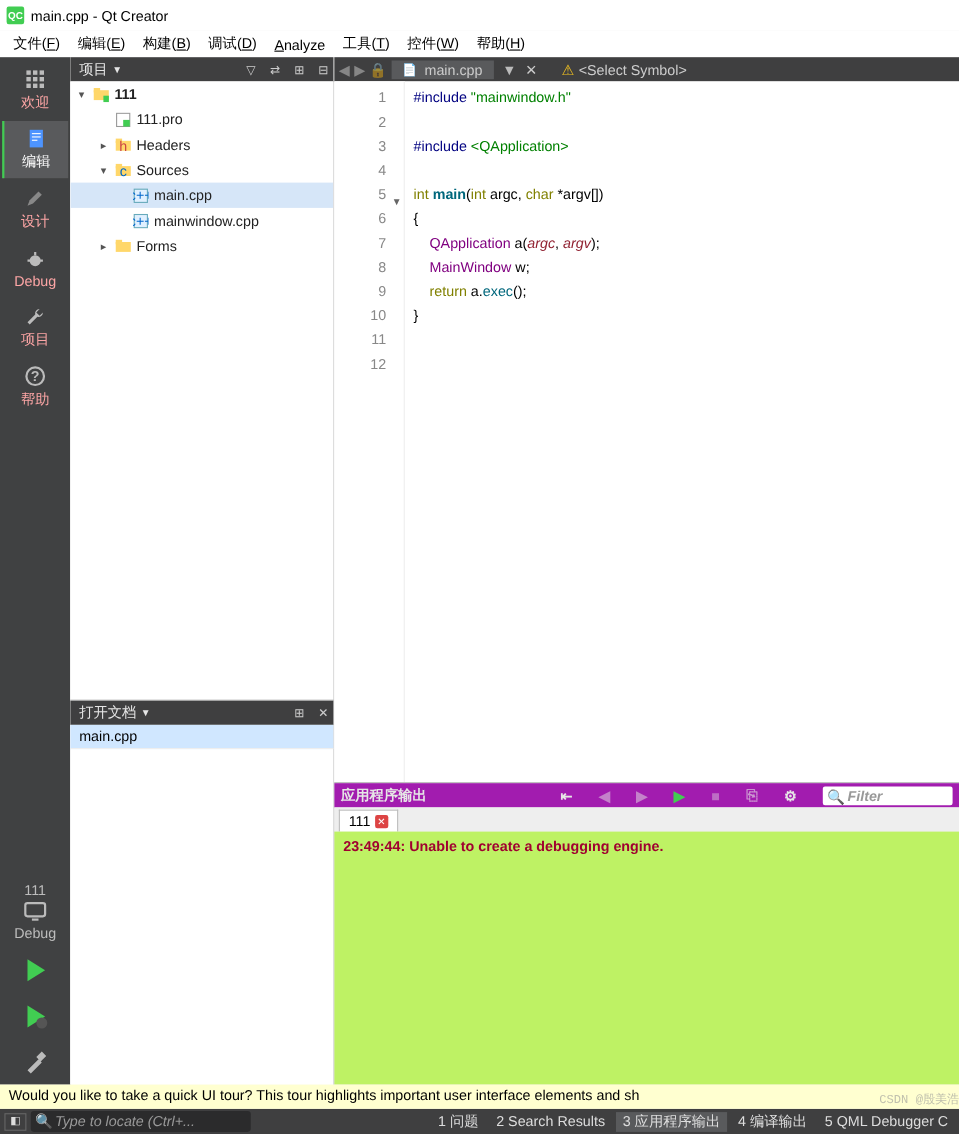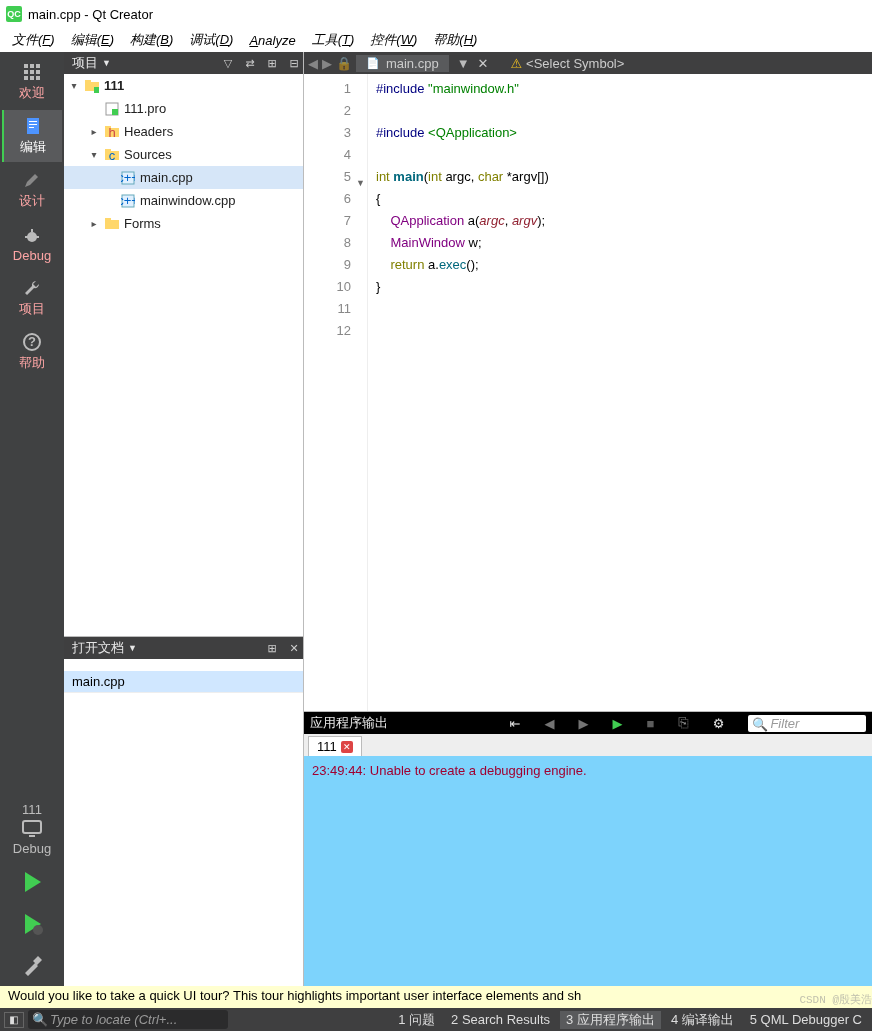--- a/index.html
+++ b/index.html
@@ -1,39 +1,39 @@
 <!DOCTYPE html>
 <html><head>
 <meta charset="utf-8">
 <style>
 * { box-sizing: border-box; margin: 0; padding: 0; font-family: "Segoe UI", "Microsoft YaHei", sans-serif; font-size: 13px; }
 body { background: #f0f0f0; width: 872px; height: 1031px; overflow: hidden; display: flex; flex-direction: column; }
 .titlebar { height: 28px; background: #fff; display: flex; align-items: center; padding: 0 6px; gap: 6px; }
 .qc-logo { width: 16px; height: 16px; background: #41cd52; border-radius: 2px; display: flex; align-items: center; justify-content: center; color: #fff; font-size: 9px; font-weight: bold; }
 .menubar { height: 24px; background: #fff; display: flex; align-items: center; padding: 0 4px; }
-.menubar .menu-item { padding: 2px 8px; cursor: default; font-style: italic; }
+.menubar .menu-item { padding: 2px 8px; cursor: default; }
 .menubar .menu-item u { text-decoration: underline; }
 .content-area { flex: 1; display: flex; min-height: 0; }
 .mode-bar { width: 64px; background: #404142; display: flex; flex-direction: column; align-items: center; padding-top: 4px; gap: 2px; }
 .mode-item { width: 60px; height: 52px; display: flex; flex-direction: column; align-items: center; justify-content: center; color: #fca5a5; gap: 2px; font-size: 12px; cursor: default; }
 .mode-item.selected { background: #595a5c; color: #fff; border-left: 2px solid #41cd52; }
 .mode-bar .spacer { flex: 1; }
 .mode-bar .target-item { width: 60px; display: flex; flex-direction: column; align-items: center; justify-content: center; color: #bcbcbc; gap: 2px; font-size: 11px; cursor: default; padding: 4px 0; }
 .mode-bar .action-item { width: 60px; height: 40px; display: flex; justify-content: center; align-items: center; cursor: default; }
 .mid-area { width: 240px; display: flex; flex-direction: column; border-right: 1px solid #bbb; background: #fff; }
 .panel-header { height: 22px; background: #3f3f40; color: #e6e6e6; display: flex; align-items: center; padding-left: 8px; gap: 4px; font-size: 12px; }
 .panel-header .ph-spacer { flex: 1; }
 .panel-header .tb-btn { width: 18px; text-align: center; color: #ccc; cursor: default; font-size: 11px; }
 .projects-tree { flex: 1; overflow: auto; background: #fff; }
 .tree-row { height: 23px; display: flex; align-items: center; gap: 4px; padding-left: 4px; cursor: default; color: #222; }
 .tree-row.selected { background: #d6e6f8; }
 .tree-row .exp { width: 12px; text-align: center; color: #555; font-size: 10px; }
 .tree-row .icon { width: 16px; height: 16px; display: flex; align-items: center; justify-content: center; font-size: 12px; }
 .folder-icon { color: #f0c060; }
-.open-docs { border-top: 1px solid #bbb; height: 350px; display: flex; flex-direction: column; gap: 12px; }
+.open-docs { border-top: 1px solid #bbb; height: 350px; display: flex; flex-direction: column; }
 .open-docs-body { flex: 1; background: #fff; }
 .doc-row { padding: 3px 8px; background: #d0e7ff; border-bottom: 1px solid #eee; cursor: default; }
 .right-area { flex: 1; display: flex; flex-direction: column; min-width: 0; }
 .editor-header { height: 22px; background: #3f3f40; display: flex; align-items: center; color: #ccc; padding: 0 4px; font-size: 12px; gap: 4px; }
 .eh-tab { background: #595a5c; padding: 1px 10px; display: flex; align-items: center; gap: 6px; }
 .eh-tab .cpp-mini { color: #8fcfff; font-size: 11px; }
 .eh-dropdown { padding: 0 4px; color: #bbb; }
 .eh-spacer { flex: 1; }
 .eh-symbol { color: #ccc; display: flex; align-items: center; gap: 4px; padding: 0 6px; }
 .editor-pane { flex: 1; display: flex; background: #fff; min-height: 0; font-family: Consolas, monospace; font-size: 14px; }
@@ -42,27 +42,27 @@
 .gutter .fold { position: absolute; right: -14px; top: 6px; font-size: 9px; color: #666; }
 .code-body { padding: 4px 8px; }
 .code-line { height: 22px; line-height: 22px; white-space: pre; }
 .kw { color: #808000; }
 .tp { color: #800080; }
 .str { color: #008000; }
 .inc { color: #000080; }
 .func { color: #00677c; }
 .ital { font-style: italic; color: #902030; }
 .output-panel { height: 275px; display: flex; flex-direction: column; border-top: 1px solid #bbb; }
-.output-header { height: 22px; background: #000000; color: #e6e6e6; display: flex; align-items: center; padding: 0 6px; gap: 24px; font-size: 12px; }
+.output-header { height: 22px; background: #a21caf; color: #e6e6e6; display: flex; align-items: center; padding: 0 6px; gap: 24px; font-size: 12px; font-weight: bold; }
 .output-header .filter-box { flex: 1; background: #fff; padding: 1px 22px; border-radius: 2px; font-size: 12px; color: #999; position: relative; font-style: italic; }
 .filter-mag { position: absolute; left: 4px; top: 2px; color: #999; font-style: normal; }
 .output-tabs { height: 22px; display: flex; align-items: end; background: #eee; padding: 0 4px; gap: 0; }
 .output-tabs .ot-tab { padding: 2px 8px; border: 1px solid #bbb; border-bottom: none; background: #fff; display: flex; align-items: center; gap: 4px; font-size: 12px; }
 .close-sq { width: 12px; height: 12px; background: #d44; color: #fff; display: flex; align-items: center; justify-content: center; font-size: 9px; border-radius: 2px; }
-.output-body { flex: 1; background: #7dd3fc; padding: 6px 8px; font-family: Consolas, monospace; font-size: 14px; font-weight: normal; color: #a00030; }
+.output-body { flex: 1; background: #bef264; padding: 6px 8px; font-family: Consolas, monospace; font-size: 14px; font-weight: bold; color: #a00030; }
 .info-strip { height: 22px; background: #ffffd0; padding: 2px 8px; font-family: Consolas, monospace; font-size: 13px; white-space: nowrap; overflow: hidden; position: relative; }
 .watermark { position: absolute; right: 0; bottom: 1px; color: rgba(150,150,150,0.6); font-size: 11px; font-family: Liberation Mono, monospace; }
 .statusbar { height: 23px; background: #3f3f40; color: #ddd; display: flex; align-items: center; gap: 4px; padding: 0 4px; font-size: 12px; }
 .statusbar .pane-toggle { width: 20px; text-align: center; border: 1px solid #666; line-height: 14px; font-size: 10px; }
 .statusbar .locator { flex: 1; max-width: 220px; background: #2b2b2c; border-radius: 3px; padding: 2px 22px; font-style: italic; color: #999; position: relative; }
 .locator .mag { position: absolute; left: 4px; top: 2px; font-style: normal; }
 .statusbar .sb-spacer { flex: 1; }
 .statusbar .out-tab { padding: 0 6px; color: #ddd; cursor: default; }
 .statusbar .out-tab.sel { background: #595a5c; }
 svg { display: block; }

